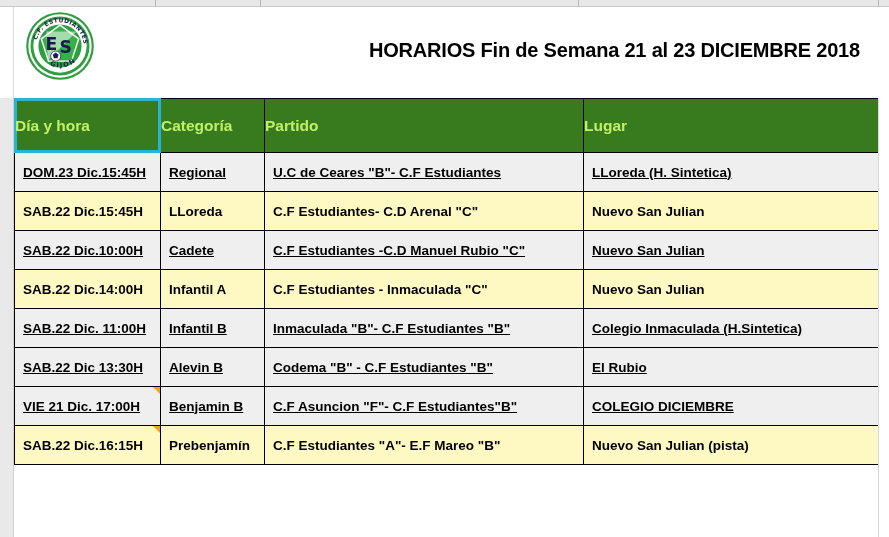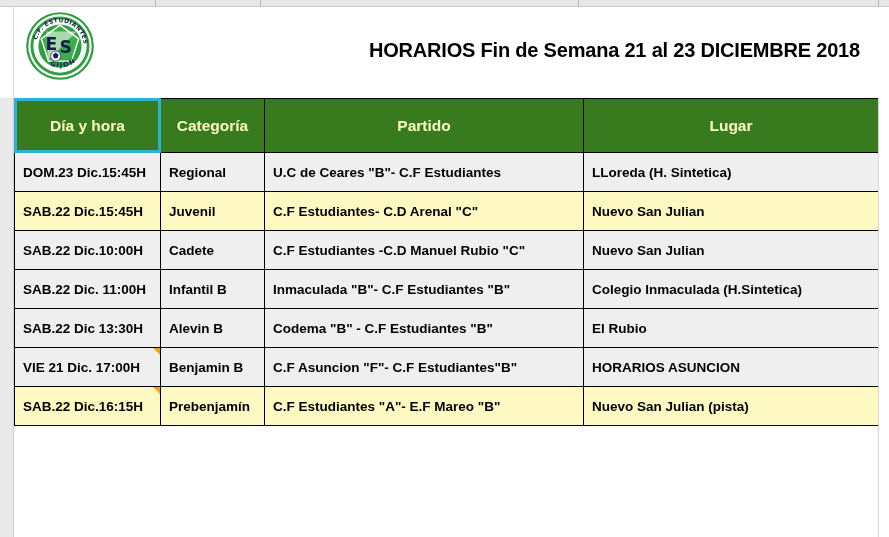--- a/index.html
+++ b/index.html
@@ -100,24 +100,24 @@
     table-layout: fixed;
   }
   table.grid col.c-dia   { width: 146px; }
   table.grid col.c-cat   { width: 104px; }
   table.grid col.c-par   { width: 319px; }
   table.grid col.c-lug   { width: 295px; }
 
   thead th {
     height: 53px;
     background: #377B1E;
-    color: #fef9c3;
+    color: #bef264;
     font-size: 15.5px;
     font-weight: bold;
-    text-align: center;
+    text-align: left;
     border: 1px solid #000000;
     padding: 0;
     vertical-align: middle;
   }
   thead th.active-cell {
     box-shadow: inset 0 0 0 2px #2ab3d4;
     border-color: #2ab3d4;
   }
 
   tbody td {
@@ -126,21 +126,21 @@
     padding: 0 0 0 8px;
     font-size: 13.5px;
     font-weight: bold;
     color: #000000;
     vertical-align: middle;
     white-space: nowrap;
     overflow: hidden;
     background: #fef9c3;
     position: relative;
   }
-  tbody tr.alt td { background: #efefef; }
+  tbody tr.alt td { background: #efefef; text-decoration: underline; }
 
   
   .comment-marker {
     position: absolute;
     top: 0;
     right: 0;
     width: 0;
     height: 0;
     border-top: 7px solid #f0a818;
     border-left: 7px solid transparent;
@@ -220,47 +220,53 @@
     </thead>
     <tbody id="body-rows">
         <tr class="alt">
           <td>DOM.23 Dic.15:45H</td>
           <td>Regional</td>
           <td>U.C de Ceares "B"- C.F Estudiantes</td>
           <td>LLoreda (H. Sintetica)</td>
         </tr>
         <tr>
           <td>SAB.22 Dic.15:45H</td>
-          <td>Juvenil</td>
+          <td>LLoreda</td>
           <td>C.F Estudiantes- C.D Arenal "C"</td>
           <td>Nuevo San Julian</td>
         </tr>
         <tr class="alt">
           <td>SAB.22 Dic.10:00H</td>
           <td>Cadete</td>
           <td>C.F Estudiantes -C.D Manuel Rubio "C"</td>
           <td>Nuevo San Julian</td>
         </tr>
+        <tr>
+          <td>SAB.22 Dic.14:00H</td>
+          <td>Infantil A</td>
+          <td>C.F Estudiantes - Inmaculada "C"</td>
+          <td>Nuevo San Julian</td>
+        </tr>
         <tr class="alt">
           <td>SAB.22 Dic. 11:00H</td>
           <td>Infantil B</td>
           <td>Inmaculada "B"- C.F Estudiantes "B"</td>
           <td>Colegio Inmaculada (H.Sintetica)</td>
         </tr>
         <tr class="alt">
           <td>SAB.22 Dic 13:30H</td>
           <td>Alevin B</td>
           <td>Codema "B" - C.F Estudiantes "B"</td>
           <td>El Rubio</td>
         </tr>
         <tr class="alt">
           <td>VIE 21 Dic. 17:00H<span class="comment-marker"></span></td>
           <td>Benjamin B</td>
           <td>C.F Asuncion "F"- C.F Estudiantes"B"</td>
-          <td>HORARIOS ASUNCION</td>
+          <td>COLEGIO DICIEMBRE</td>
         </tr>
         <tr>
           <td>SAB.22 Dic.16:15H<span class="comment-marker"></span></td>
           <td>Prebenjamín</td>
           <td>C.F Estudiantes "A"- E.F Mareo "B"</td>
           <td>Nuevo San Julian (pista)</td>
         </tr>
       </tbody>
   </table>
 

